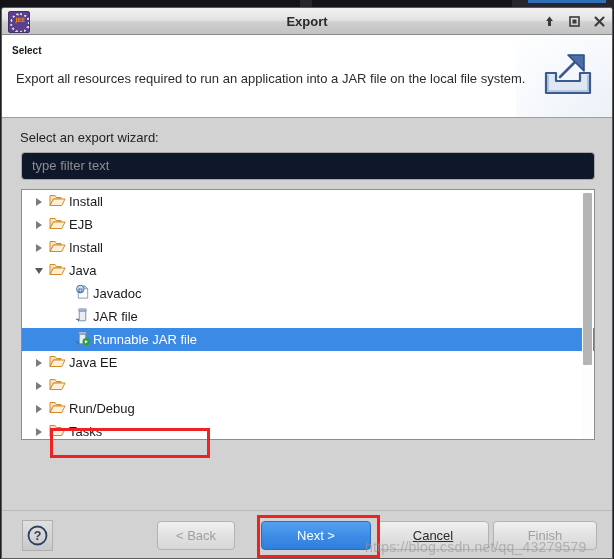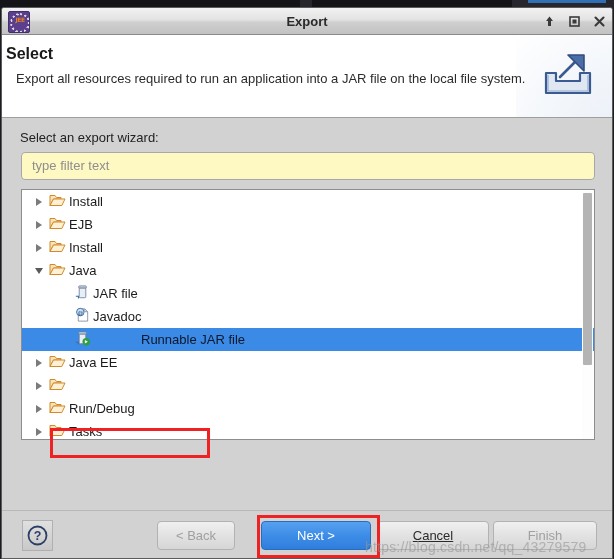--- a/index.html
+++ b/index.html
@@ -83,22 +83,22 @@
 
   
   #header {
     position: relative;
     height: 83px; width: 100%;
     background: #ffffff;
     border-bottom: 1px solid #9e9e9e;
     overflow: hidden;
   }
   #header-title {
-    position: absolute; left: 4px; top: 10px;
-    font-size: 16px; font-weight: bold; color: #1a1a1a;
+    position: absolute; left: 10px; top: 10px;
+    font-size: 10px; font-weight: bold; color: #1a1a1a;
   }
   #header-desc {
     position: absolute; left: 14px; top: 34px;
     width: 510px;
     font-size: 13px; color: #2b2b2b; line-height: 19px;
   }
   #header-banner-bg {
     position: absolute; right: 0; top: 0; width: 96px; height: 83px;
     background: radial-gradient(ellipse at 120% 120%, #e9eff7 0%, #f4f7fb 55%, #ffffff 100%);
   }
@@ -111,21 +111,21 @@
   #body {
     position: relative; width: 100%; height: 393px; background: #d2d2d2;
   }
   #wizard-label {
     position: absolute; left: 18px; top: 12px;
     font-size: 13px; color: #222;
   }
   #filter-input {
     position: absolute; left: 19px; top: 34px;
     width: 574px; height: 28px;
-    background: #fef9c3;
+    background: #0f172a;
     border: 1px solid #a8a8a8;
     border-radius: 4px;
     padding: 0 10px;
     font-family: "Liberation Sans", sans-serif;
     font-size: 13px;
     color: #8e8e8e;
     line-height: 26px;
   }
   #tree-wrap {
     position: absolute; left: 19px; top: 71px;
@@ -139,21 +139,21 @@
   }
   .tree-row {
     position: relative;
     height: 23px;
     display: flex; align-items: center;
     padding-left: 10px;
     font-size: 13px; color: #1b1b1b;
     white-space: nowrap;
   }
   .tree-row.child { padding-left: 52px; }
-  .tree-row.selected { background: #3b8ae5; color: #0f172a; gap: 48px; }
+  .tree-row.selected { background: #3b8ae5; color: #ffffff; }
   .twisty {
     width: 14px; height: 14px;
     display: flex; align-items: center; justify-content: center;
     margin-right: 3px; flex: 0 0 auto;
   }
   .twisty.collapsed::before {
     content: "";
     border-left: 6px solid #7b7b7b;
     border-top: 4.5px solid transparent;
     border-bottom: 4.5px solid transparent;
@@ -320,34 +320,34 @@
           <div class="tree-row">
             <span class="twisty expanded"></span>
             <span><svg class="folder-icon" viewBox="0 0 17 14">
                 <path d="M1 12.5 V2.5 H6 L7.5 4.5 H12 V6 H4.5 L1 12.5 Z" fill="#fbe3b8" stroke="#d08a2a" stroke-width="1"></path>
                 <path d="M4.5 6 H16 L12.8 12.5 H1 Z" fill="#fdf0d5" stroke="#d08a2a" stroke-width="1" stroke-linejoin="round"></path>
               </svg></span>
             <span class="row-label">Java</span>
           </div>
           <div class="tree-row child">
             <span><svg class="leaf-icon" viewBox="0 0 17 17">
-                <rect x="4.5" y="2" width="8" height="2.4" rx="0.6" fill="#cfd9e6" stroke="#6d7f99" stroke-width="0.9"></rect>
-                <path d="M5 4.4 H12 V13.6 a1 1 0 0 1-1 1 H6 a1 1 0 0 1-1-1 Z" fill="#e8eef6" stroke="#6d7f99" stroke-width="0.9"></path>
-                <path d="M1.4 13 L4.2 13 L4.2 15.4" fill="none" stroke="#3a6ea8" stroke-width="1.2"></path>
-              </svg></span>
-            <span class="row-label">JAR file</span>
-          </div>
-          <div class="tree-row child">
-            <span><svg class="leaf-icon" viewBox="0 0 17 17">
                 <path d="M4 2 H11 L14 5 V15 H4 Z" fill="#ffffff" stroke="#7d8b9e" stroke-width="0.9"></path>
                 <path d="M11 2 V5 H14" fill="none" stroke="#7d8b9e" stroke-width="0.9"></path>
                 <circle cx="6.2" cy="5.4" r="4" fill="#cfe0f2" stroke="#3a6ea8" stroke-width="1"></circle>
                 <text x="6.2" y="8" text-anchor="middle" font-family="Liberation Sans, sans-serif" font-size="6" fill="#1c4a80">@</text>
               </svg></span>
             <span class="row-label">Javadoc</span>
+          </div>
+          <div class="tree-row child">
+            <span><svg class="leaf-icon" viewBox="0 0 17 17">
+                <rect x="4.5" y="2" width="8" height="2.4" rx="0.6" fill="#cfd9e6" stroke="#6d7f99" stroke-width="0.9"></rect>
+                <path d="M5 4.4 H12 V13.6 a1 1 0 0 1-1 1 H6 a1 1 0 0 1-1-1 Z" fill="#e8eef6" stroke="#6d7f99" stroke-width="0.9"></path>
+                <path d="M1.4 13 L4.2 13 L4.2 15.4" fill="none" stroke="#3a6ea8" stroke-width="1.2"></path>
+              </svg></span>
+            <span class="row-label">JAR file</span>
           </div>
           <div class="tree-row child selected">
             <span><svg class="leaf-icon" viewBox="0 0 17 17">
                 <rect x="4.5" y="2" width="8" height="2.4" rx="0.6" fill="#cfd9e6" stroke="#6d7f99" stroke-width="0.9"></rect>
                 <path d="M5 4.4 H12 V13.6 a1 1 0 0 1-1 1 H6 a1 1 0 0 1-1-1 Z" fill="#e8eef6" stroke="#6d7f99" stroke-width="0.9"></path>
                 <path d="M1.4 13 L4.2 13 L4.2 15.4" fill="none" stroke="#3a6ea8" stroke-width="1.2"></path>
                 <circle cx="12.5" cy="12.5" r="4" fill="#2f9e3f"></circle>
                 <path d="M11 10.6 L14.2 12.5 L11 14.4 Z" fill="#ffffff"></path>
               </svg></span>
             <span class="row-label">Runnable JAR file</span>

